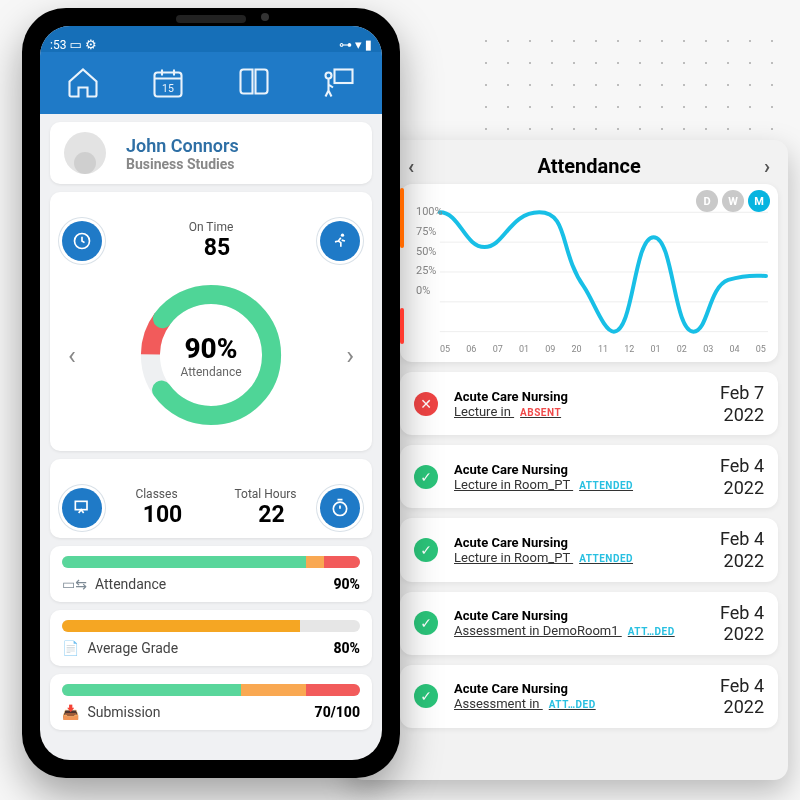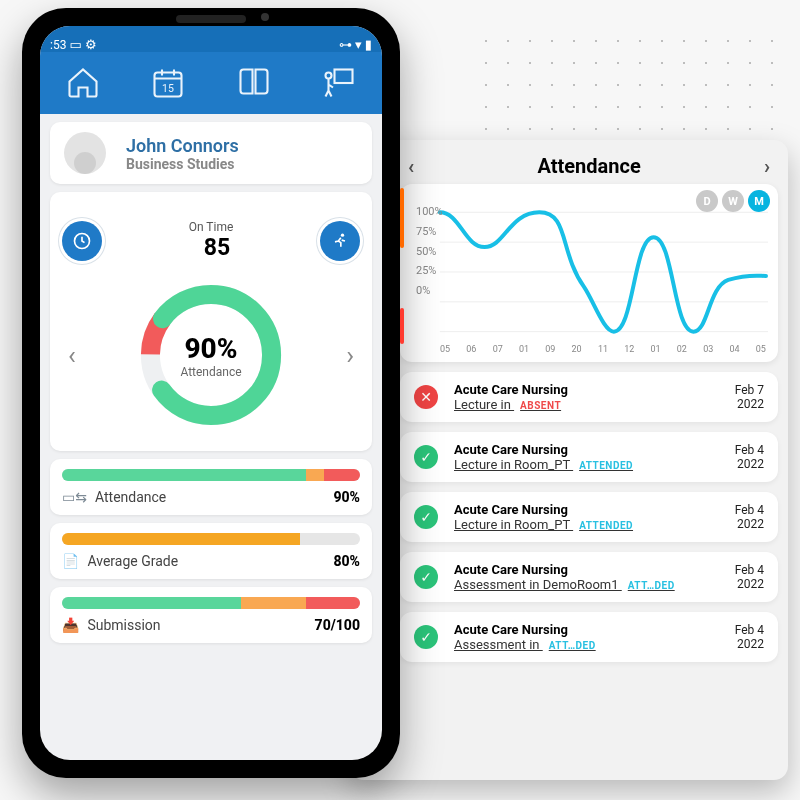--- a/index.html
+++ b/index.html
@@ -57,21 +57,21 @@
   }
   .rec:last-child{border-bottom:none;}
   .badge{width:24px;height:24px;border-radius:50%;display:flex;align-items:center;justify-content:center;font-size:14px;color:#fff;}
   .badge.ok{background:#2bc47a;}
   .badge.bad{background:#ef4444;}
   .rec .title{font-weight:700;font-size:13px;}
   .rec .sub{font-size:13px;color:#333;text-decoration:underline;}
   .rec .status{font-size:10px;font-weight:700;letter-spacing:.5px;margin-left:6px;}
   .status.attended{color:#29c0e1;}
   .status.absent{color:#ef4a4a;}
-  .rec .date{font-size:12px;text-align:right;color:#222;line-height:1.2;}
+  .rec .date{font-size:18px;text-align:right;color:#222;line-height:1.2;}
 
   
   .phone{
     position:absolute;left:22px;top:8px;
     width:378px;height:770px;
     background:#000;border-radius:44px;
     padding:18px;
     box-shadow:0 18px 40px rgba(0,0,0,.35);
   }
   .phone .notch{
@@ -316,20 +316,44 @@
             </svg>
             <div class="center">
               <div class="pct">90%</div>
               <div class="lab">Attendance</div>
             </div>
           </div>
           <span class="arrow">›</span>
         </div>
       </div>
 
+      <div class="big-card">
+        <div class="stat-row">
+          <div class="round">
+            <svg viewBox="0 0 24 24">
+                <rect x="4" y="4" width="14" height="10" fill="none" stroke="#fff" stroke-width="2"></rect>
+                <path d="M8 18l3-4 3 4" stroke="#fff" stroke-width="2" fill="none"></path>
+              </svg>
+          </div>
+          <div class="cell">
+            <div class="lab">Classes</div>
+            <div class="val">100</div>
+          </div>
+          <div class="cell">
+            <div class="lab">Total Hours</div>
+            <div class="val">22</div>
+          </div>
+          <div class="round">
+            <svg viewBox="0 0 24 24">
+                <circle cx="12" cy="13" r="8" fill="none" stroke="#fff" stroke-width="2"></circle>
+                <path d="M12 9v4M9 2h6" stroke="#fff" stroke-width="2"></path>
+              </svg>
+          </div>
+        </div>
+      </div>
 
       <div class="bars">
         <div class="bar-card">
           <div class="bar-track">
             <div class="bar-seg" style="width:82%;background:#59d69b"></div>
             <div class="bar-seg" style="width:6%;background:#f9a852"></div>
             <div class="bar-seg" style="width:12%;background:#f25b5b"></div>
           </div>
           <div class="bar-row">
             <span class="bl">

